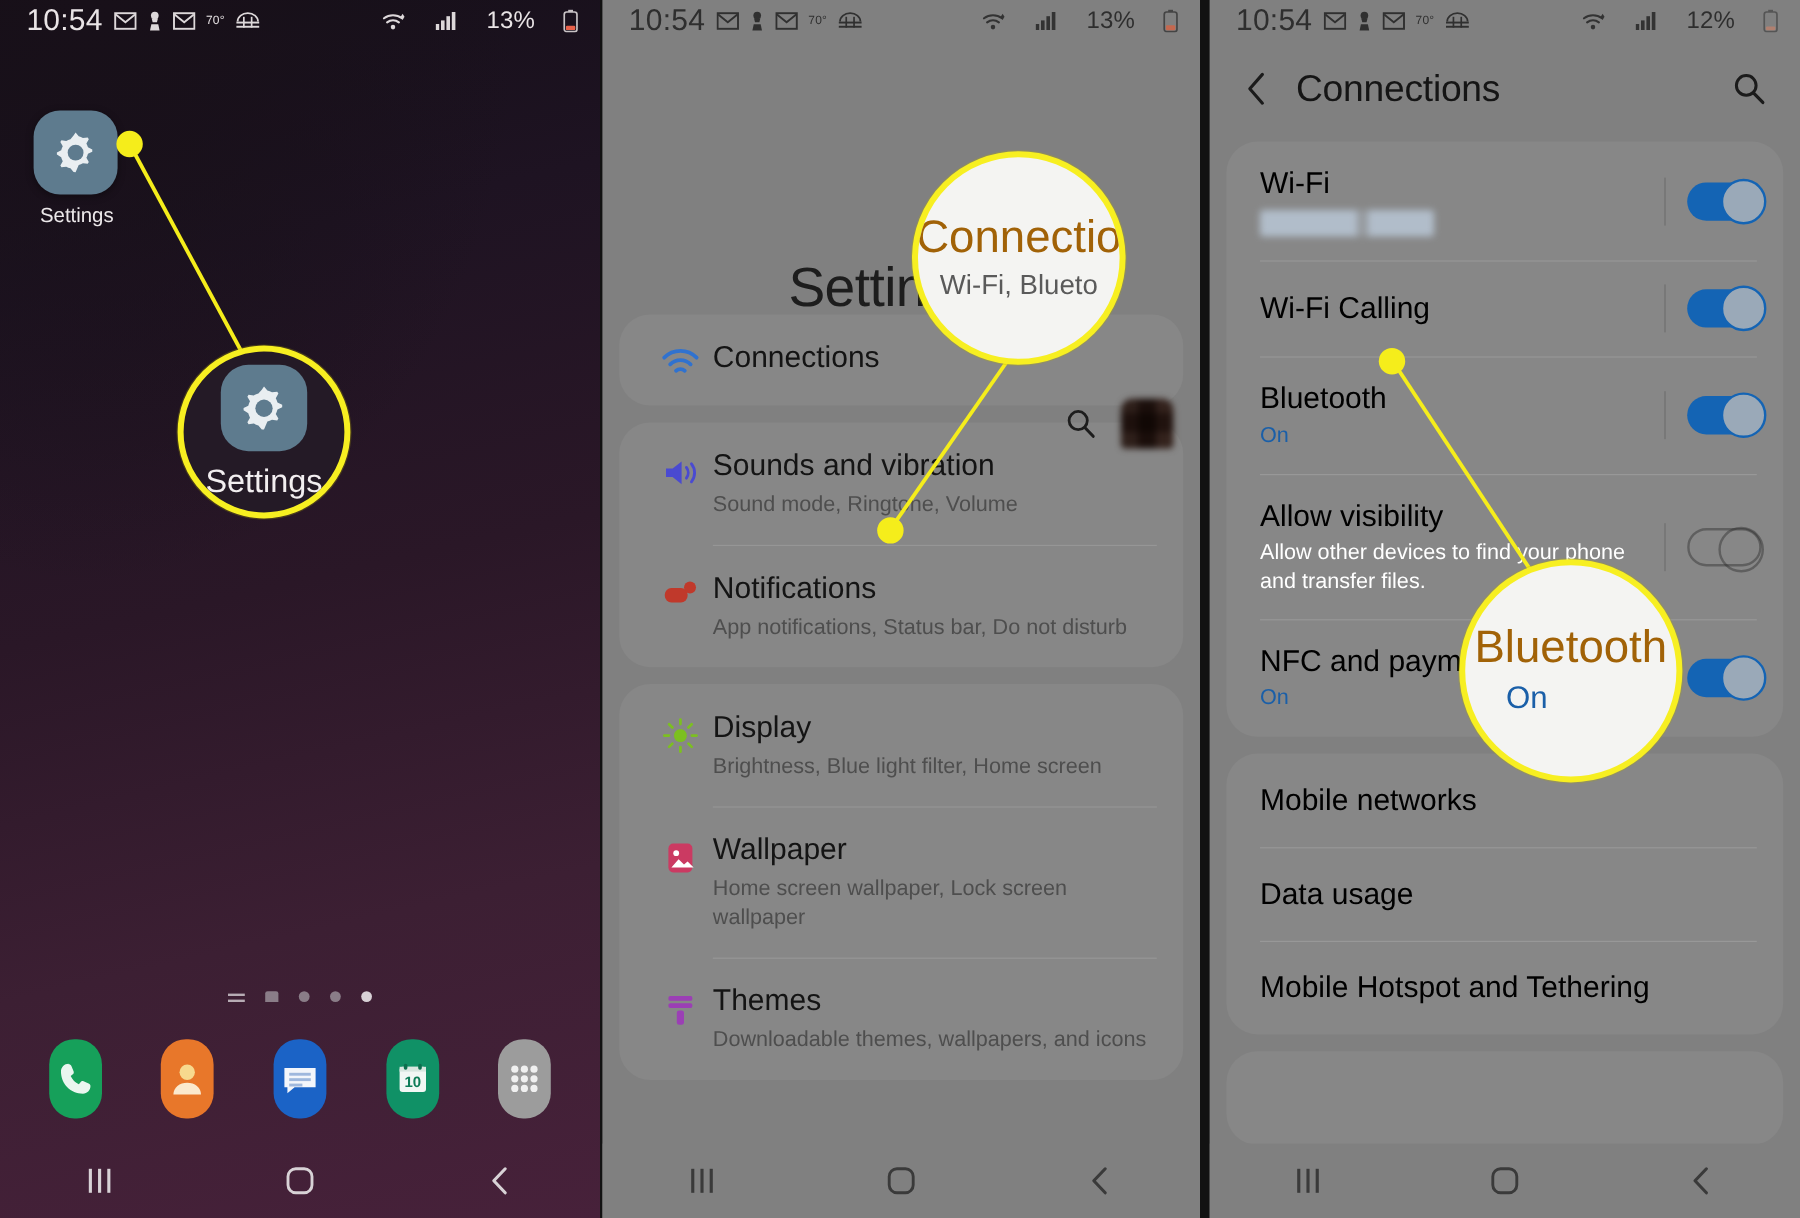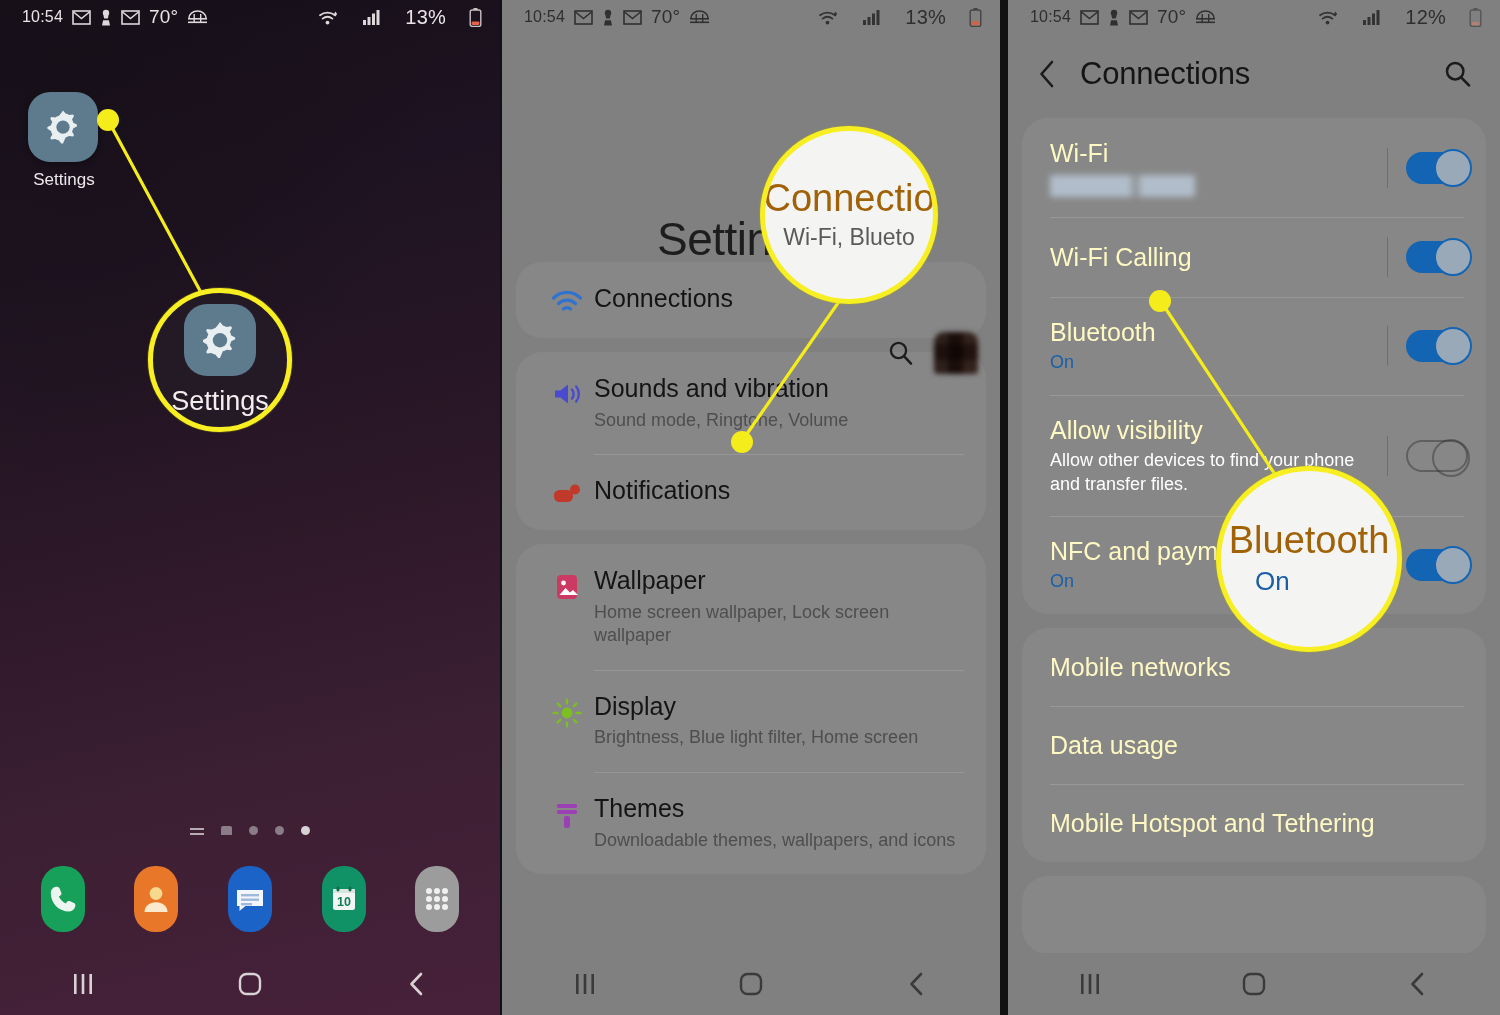--- a/index.html
+++ b/index.html
@@ -24,23 +24,23 @@
   
   .statusbar {
     position: relative; height: 34px; width: 100%;
     display: flex; align-items: center;
     padding: 0 18px 0 22px;
     font-size: 21px; letter-spacing: .2px;
     z-index: 6;
   }
   .sb-left { display:flex; align-items:center; gap:9px; }
   .sb-right { margin-left:auto; display:flex; align-items:center; gap:23px; }
-  .sb-time { font-size: 16px; font-weight: 400; }
+  .sb-time { font-size: 25px; font-weight: 400; }
   .sb-ico { display:inline-flex; align-items:center; }
-  .sb-temp { font-size: 19px; }
+  .sb-temp { font-size: 10px; }
   .sb-pct { font-size: 20px; }
   .dark-sb { color: #e9e4e6; }
   .light-sb { color: #2e2e2e; }
 
   
   #panel-home {
     background:
       radial-gradient(120% 80% at 15% 0%, #181019 0%, rgba(24,16,25,0) 60%),
       linear-gradient(167deg, #150f18 0%, #1e1322 22%, #2a1727 48%, #3c1f33 74%, #47213a 100%);
   }
@@ -95,21 +95,21 @@
   .row-title { font-size: 25px; color:#141414; line-height:1.15; }
   .row-sub { font-size: 18px; color:#4e4e4e; margin-top: 6px; line-height:1.3; }
 
   
   .crow { display:flex; align-items:center; padding: 20px 18px 20px 28px; position:relative; min-height: 78px; }
   .crow + .crow::before {
     content:""; position:absolute; left: 28px; right: 22px; top:0; height:1px;
     background: rgba(255,255,255,.14);
   }
   .crow-txt { flex:1 1 auto; }
-  .crow-title { font-size: 25px; color:#fef9c3; line-height:1.2; }
+  .crow-title { font-size: 25px; color:#000000; line-height:1.2; }
   .crow-sub { font-size: 18px; color:#ffffff; margin-top:4px; line-height:1.32; }
   .crow-sub.on { color:#1a5fa8; }
   .crow-blur {
     margin-top:7px; height: 22px; width: 145px;
     background: linear-gradient(90deg,#b9c7d6 0 56%, rgba(185,199,214,.35) 56% 62%, #b9c7d6 62% 100%);
     filter: blur(3px); border-radius:3px; opacity:.85;
   }
   .toggle-wrap { display:flex; align-items:center; gap:18px; flex:0 0 auto; padding-left:16px;}
   .tdiv { width:1px; height:40px; background: rgba(0,0,0,.18); }
   .toggle { width: 62px; height: 32px; border-radius: 18px; position: relative; }
@@ -425,38 +425,26 @@
       </div>
       <div class="row">
         <div class="row-ico">
           <svg width="32" height="26" viewBox="0 0 32 26">
               <rect x="3" y="8" width="19" height="12" rx="5.5" fill="#c0392b"></rect>
               <circle cx="24" cy="7.5" r="5" fill="#c0392b"></circle>
             </svg>
         </div>
         <div class="row-txt">
           <div class="row-title">Notifications</div>
+          <div class="row-sub">App notifications, Status bar, Do not disturb</div>
         </div>
       </div>
     </div>
 
     <div class="card">
-      <div class="row">
-        <div class="row-ico">
-          <svg width="28" height="30" viewBox="0 0 28 30">
-              <rect x="4" y="3" width="20" height="24" rx="4" fill="#cb3a62"></rect>
-              <circle cx="10.5" cy="11" r="2.4" fill="#fff"></circle>
-              <path d="M6.5 23 l6-7 4.5 4.5 3-2.5 5 5z" fill="#fff"></path>
-            </svg>
-        </div>
-        <div class="row-txt">
-          <div class="row-title">Wallpaper</div>
-          <div class="row-sub">Home screen wallpaper, Lock screen wallpaper</div>
-        </div>
-      </div>
       <div class="row">
         <div class="row-ico">
           <svg width="30" height="30" viewBox="0 0 30 30">
               <circle cx="15" cy="15" r="5.4" fill="#7cc020"></circle>
               <g stroke="#7cc020" stroke-width="2.3" stroke-linecap="round">
                 <line x1="15" y1="1.6" x2="15" y2="5.4"></line>
                 <line x1="15" y1="24.6" x2="15" y2="28.4"></line>
                 <line x1="1.6" y1="15" x2="5.4" y2="15"></line>
                 <line x1="24.6" y1="15" x2="28.4" y2="15"></line>
                 <line x1="5.6" y1="5.6" x2="8.3" y2="8.3"></line>
@@ -467,20 +455,33 @@
             </svg>
         </div>
         <div class="row-txt">
           <div class="row-title">Display</div>
           <div class="row-sub">Brightness, Blue light filter, Home screen</div>
         </div>
       </div>
       <div class="row">
         <div class="row-ico">
           <svg width="28" height="30" viewBox="0 0 28 30">
+              <rect x="4" y="3" width="20" height="24" rx="4" fill="#cb3a62"></rect>
+              <circle cx="10.5" cy="11" r="2.4" fill="#fff"></circle>
+              <path d="M6.5 23 l6-7 4.5 4.5 3-2.5 5 5z" fill="#fff"></path>
+            </svg>
+        </div>
+        <div class="row-txt">
+          <div class="row-title">Wallpaper</div>
+          <div class="row-sub">Home screen wallpaper, Lock screen wallpaper</div>
+        </div>
+      </div>
+      <div class="row">
+        <div class="row-ico">
+          <svg width="28" height="30" viewBox="0 0 28 30">
               <rect x="4" y="4" width="20" height="4" rx="1.6" fill="#9b3fb5"></rect>
               <rect x="4" y="10" width="20" height="4" rx="1.6" fill="#9b3fb5"></rect>
               <rect x="11" y="16" width="6" height="12" rx="2" fill="#9b3fb5"></rect>
             </svg>
         </div>
         <div class="row-txt">
           <div class="row-title">Themes</div>
           <div class="row-sub">Downloadable themes, wallpapers, and icons</div>
         </div>
       </div>

